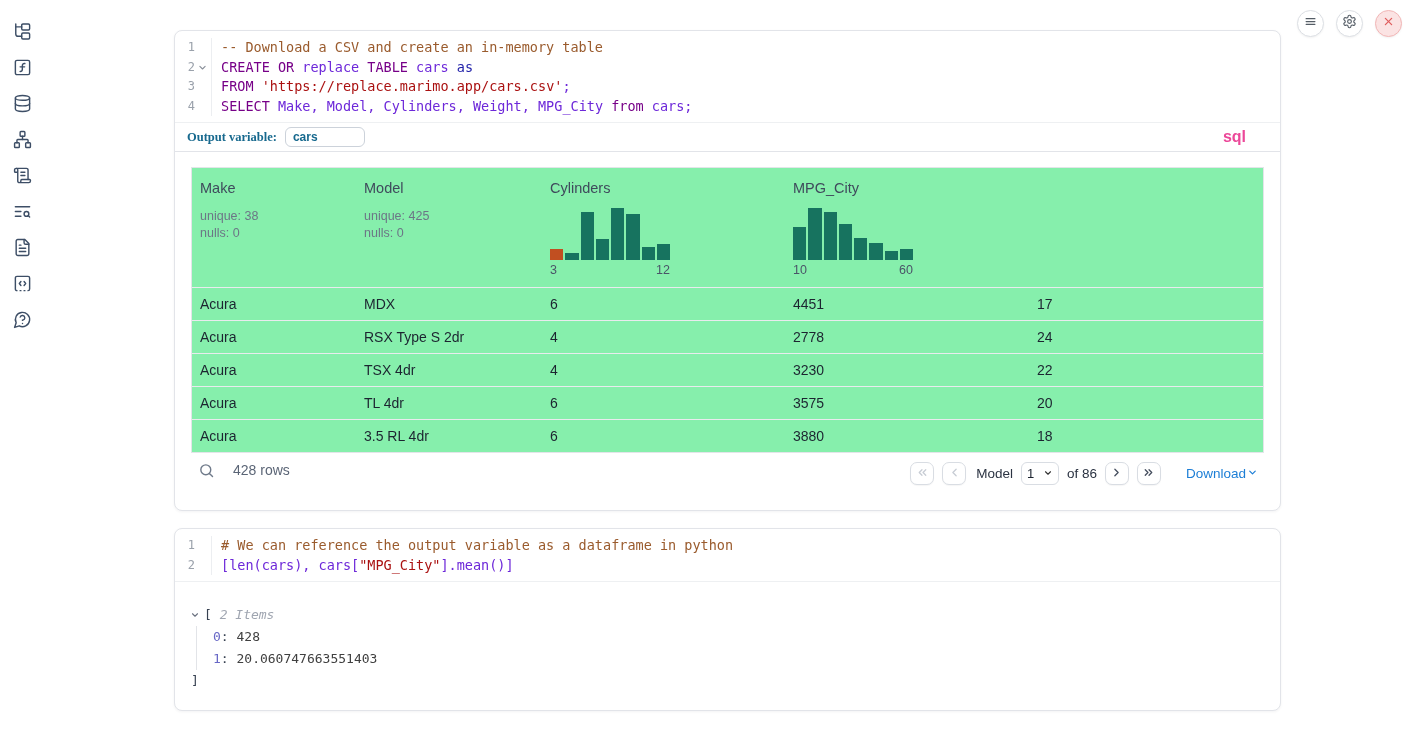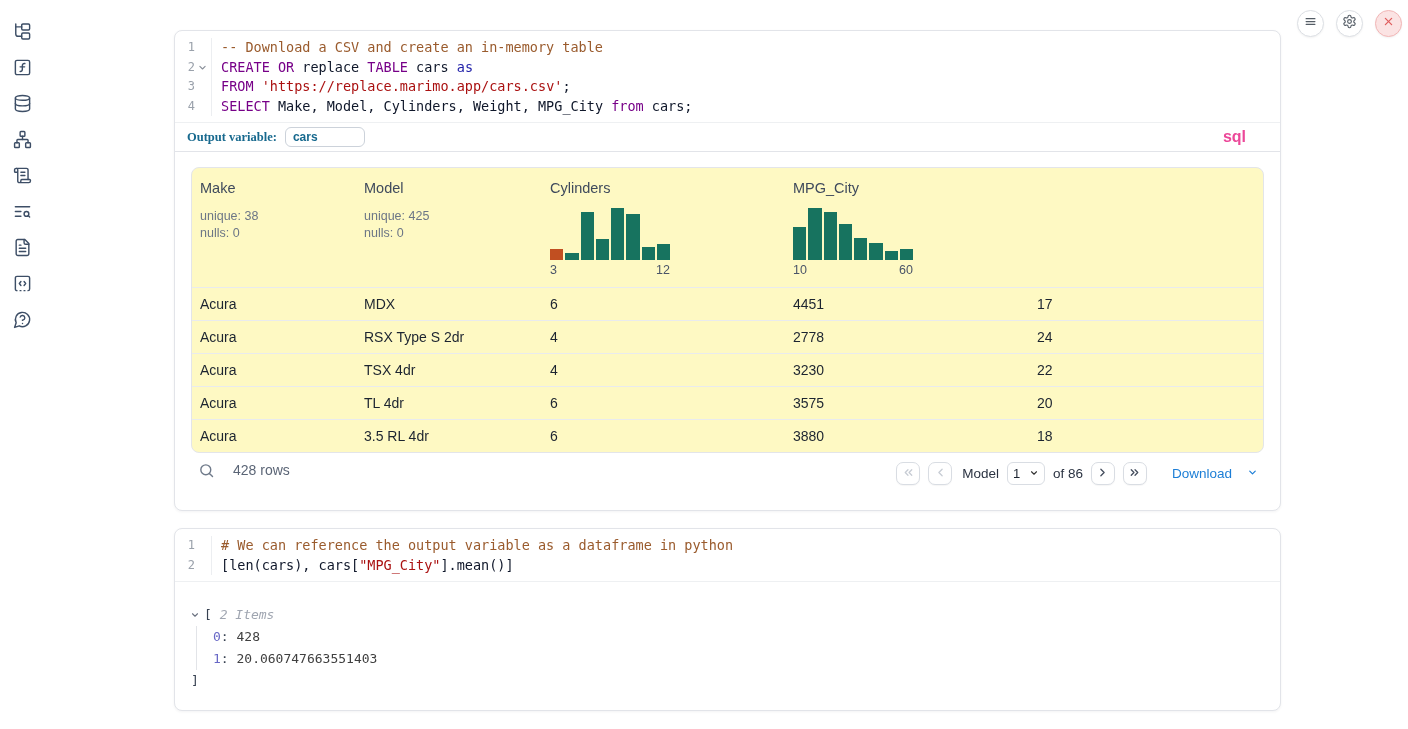--- a/index.html
+++ b/index.html
@@ -21,35 +21,35 @@
   #cell-sql { top:30px; height:481px; }
   #cell-py  { top:528px; height:183px; }
 
   .code-block { padding:7px 0 6px; cursor:text; }
   .code-line { display:flex; height:19.5px; line-height:19.5px; font-family:"DejaVu Sans Mono",monospace; font-size:13.5px; }
   .gutterwrap { flex:none; width:37px; display:flex; justify-content:flex-end; align-items:center; border-right:1px solid #eceef1; padding-right:2px; }
   .lnum { color:#9aa1ab; font-size:12px; text-align:right; width:18px; }
   .fold { width:14px; height:14px; display:flex; align-items:center; justify-content:center; color:#8a909a; cursor:pointer; }
   .fold svg { width:9px; height:9px; }
   .code-text { padding-left:9px; }
-  .code-text span { white-space:pre; color:#0f172a; }
+  .code-text span { white-space:pre; color:#6d28d9; }
   .tk-kw  { color:#770088 !important; }
   .tk-cm  { color:#9a5b2d !important; }
   .tk-str { color:#aa1111 !important; }
   .tk-atom{ color:#2222aa !important; }
 
   .outvar-row { height:30px; border-top:1px solid #eef0f2; border-bottom:1px solid #e2e4e9; display:flex; align-items:center; padding:0 34px 0 12px; }
   .outvar-label { font-size:12.5px; font-weight:bold; color:#17698e;font-family:Liberation Serif, serif; }
   .outvar-input { margin-left:8px; width:80px; height:20px; border:1px solid #ccd2da; border-radius:6px; padding:0 7px; font-family:"Liberation Sans",sans-serif; font-size:12px; font-weight:bold; color:#17698e; outline:none; }
   .lang-badge { margin-left:auto; font-size:16px; font-weight:bold; color:#ec4899; }
 
   .output-area { padding:15px 16px 0; }
 
   
-  .table-card { border:1px solid #e3e5e9; border-radius:8px; overflow:hidden; background:#fef9c3; }
+  .table-card { border:1px solid #e3e5e9; border-radius:0; overflow:hidden; background:#86efac; }
   .thead { display:flex; }
   .th { padding:12px 8px 10px; }
   .th-name { font-size:14.5px; color:#3f4a5c; cursor:pointer; }
   .stats { margin-top:12px; font-size:12.5px; color:#6c7686; line-height:17px; }
   .hist { margin-top:12px; width:120px; }
   .hist-bars { display:flex; align-items:flex-end; gap:2px; height:52px; }
   .bar { flex:1; min-width:0; }
   .hist-labels { display:flex; justify-content:space-between; font-size:12.5px; color:#4a5468; margin-top:3px; }
   .c0{width:164px;flex:none;} .c1{width:186px;flex:none;} .c2{width:243px;flex:none;} .c3{width:244px;flex:none;} .c4{width:235px;flex:none;}
   .tr { display:flex; border-top:1px solid #e9ebee; height:33px; align-items:center; }
@@ -61,21 +61,21 @@
   .search-btn svg { width:17px; height:17px; }
   .row-count { margin-left:17px; font-size:14px; color:#5b6576; }
   .pager { margin-left:auto; display:flex; align-items:center; gap:8px; }
   .pg-btn { width:24px; height:23px; border:1px solid #d9dde3; border-radius:7px; background:#fff; box-shadow:0 1px 1px rgba(0,0,0,.04); display:flex; align-items:center; justify-content:center; color:#454e5e; cursor:pointer; }
   .pg-btn svg { width:13px; height:13px; }
   .pg-btn.disabled { color:#c7ccd4; }
   .page-label, .of-label { font-size:13.5px; color:#2b3342; }
   .page-label { margin-left:2px; }
   .page-select { min-width:38px; height:23px; border:1px solid #d9dde3; border-radius:6px; background:#fff; display:flex; align-items:center; justify-content:space-between; padding:0 5px; font-size:13px; color:#1c2430; cursor:pointer; gap:4px; }
   .page-select svg { width:10px; height:10px; color:#333; }
-  .download { margin-left:17px; margin-right:6px; display:flex; align-items:center; gap:15px; color:#1c7ed6; font-size:13.5px; cursor:pointer; }
+  .download { margin-left:17px; margin-right:6px; display:flex; align-items:center; gap:1px; color:#1c7ed6; font-size:13.5px; cursor:pointer; }
   .download svg { width:11px; height:11px; }
 
   
   .tree { padding:22px 0 0 15px; font-family:"DejaVu Sans Mono",monospace; font-size:13px; color:#1f2937; }
   .tree-row { height:22px; line-height:22px; display:flex; align-items:center; }
   .tree-chev { width:12px; height:12px; color:#6b7280; margin-right:2px; cursor:pointer; display:flex; align-items:center; }
   .tree-chev svg { width:10px; height:10px; }
   .bracket { color:#374151; }
   .tree-items { color:#a0a6b1; font-style:italic; white-space:pre; }
   .tree-children { margin-left:6px; border-left:1px solid #e2e4e8; padding-left:16px; }

